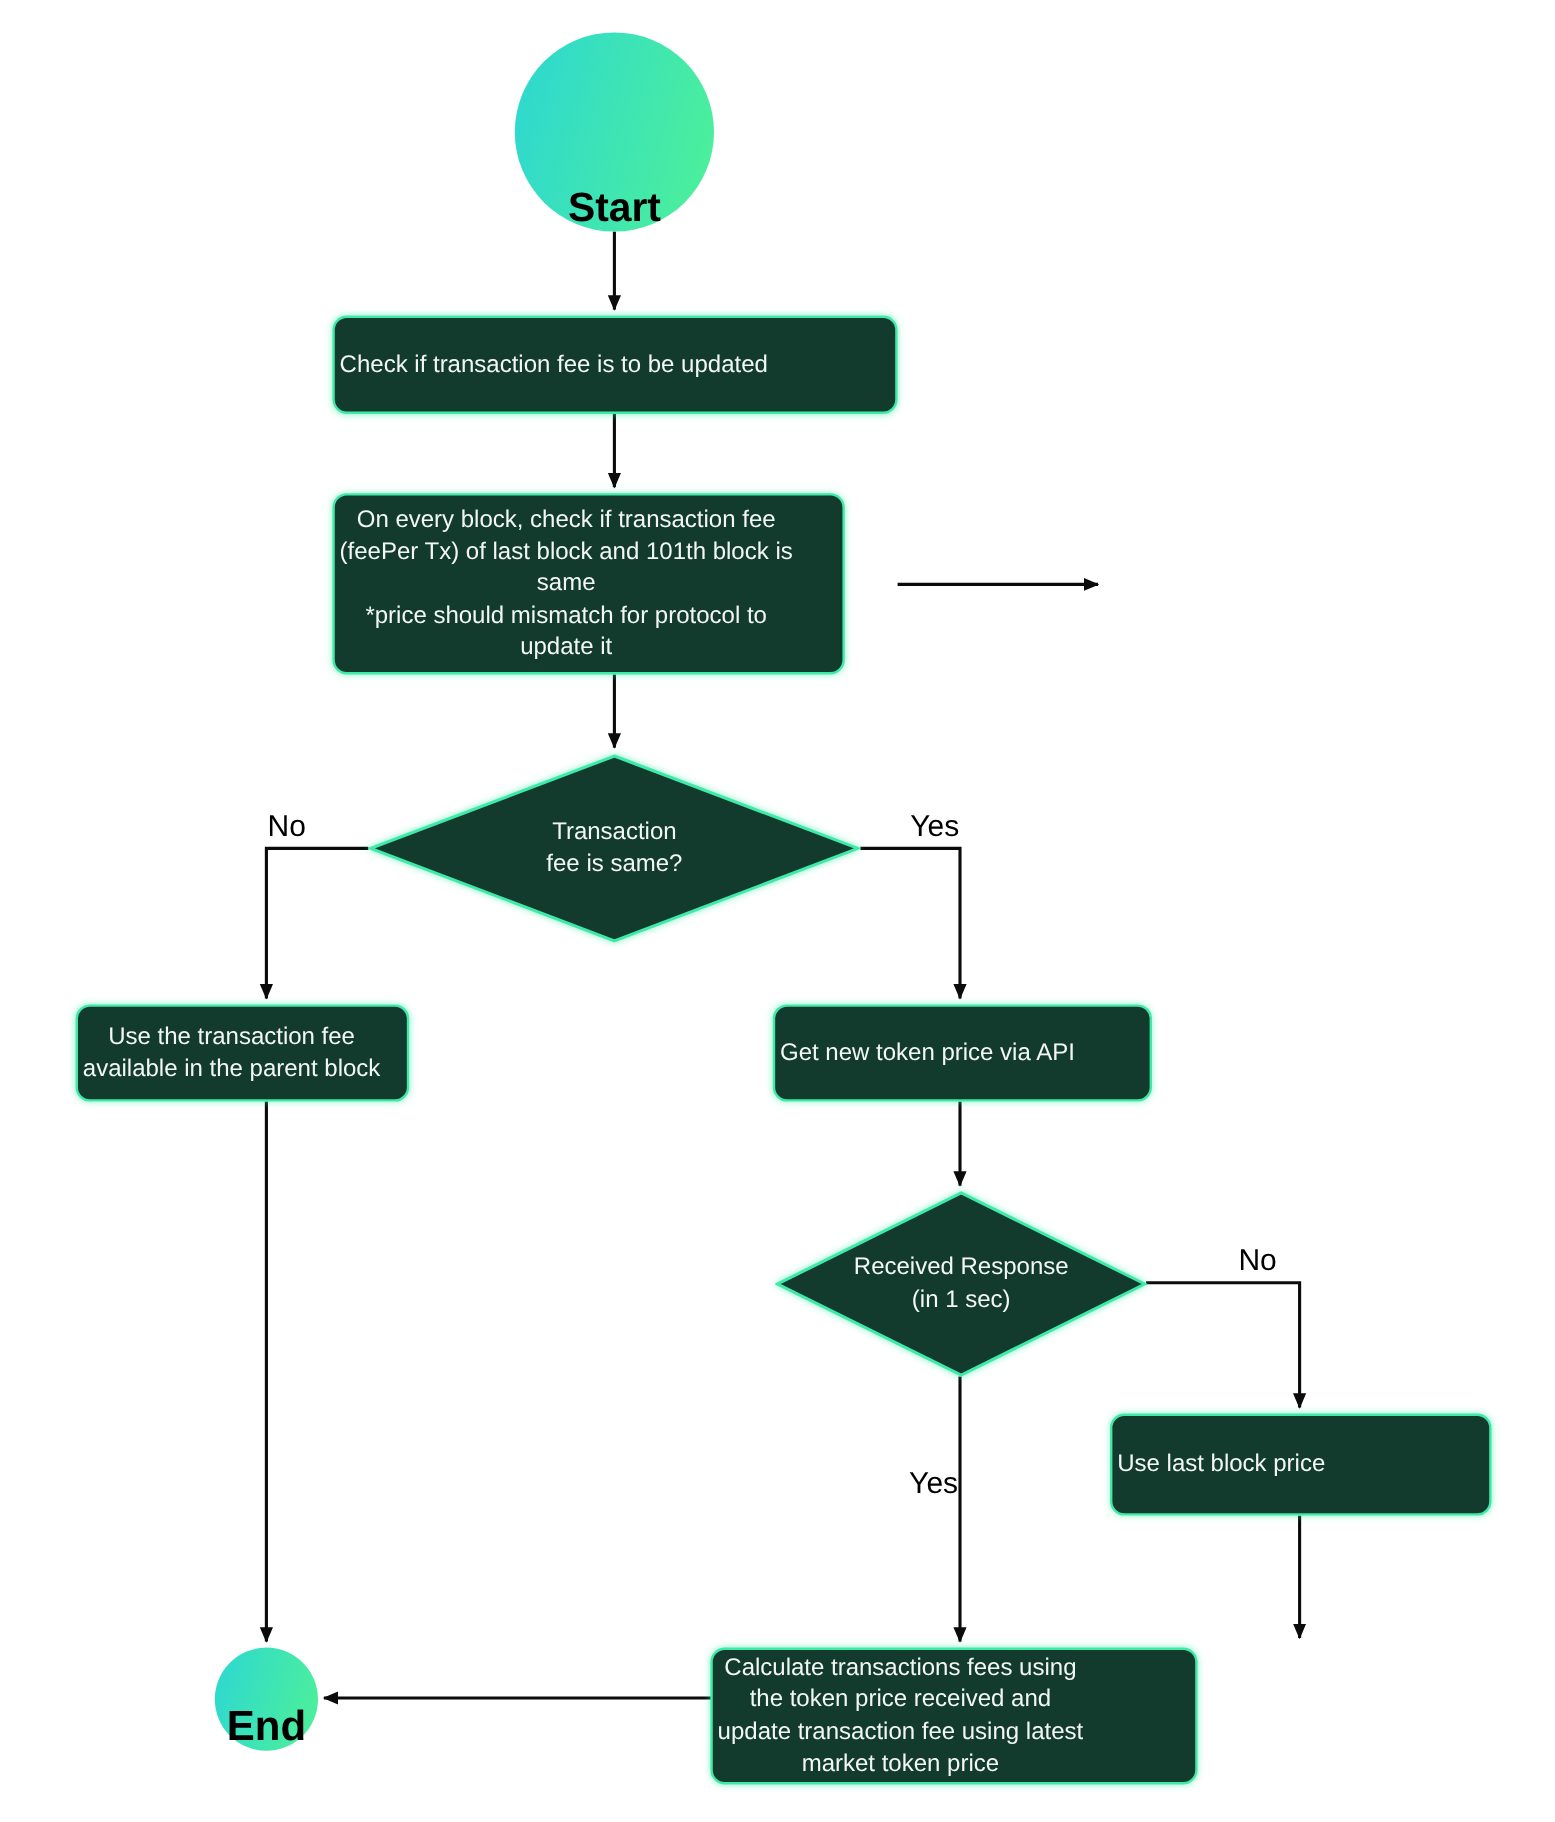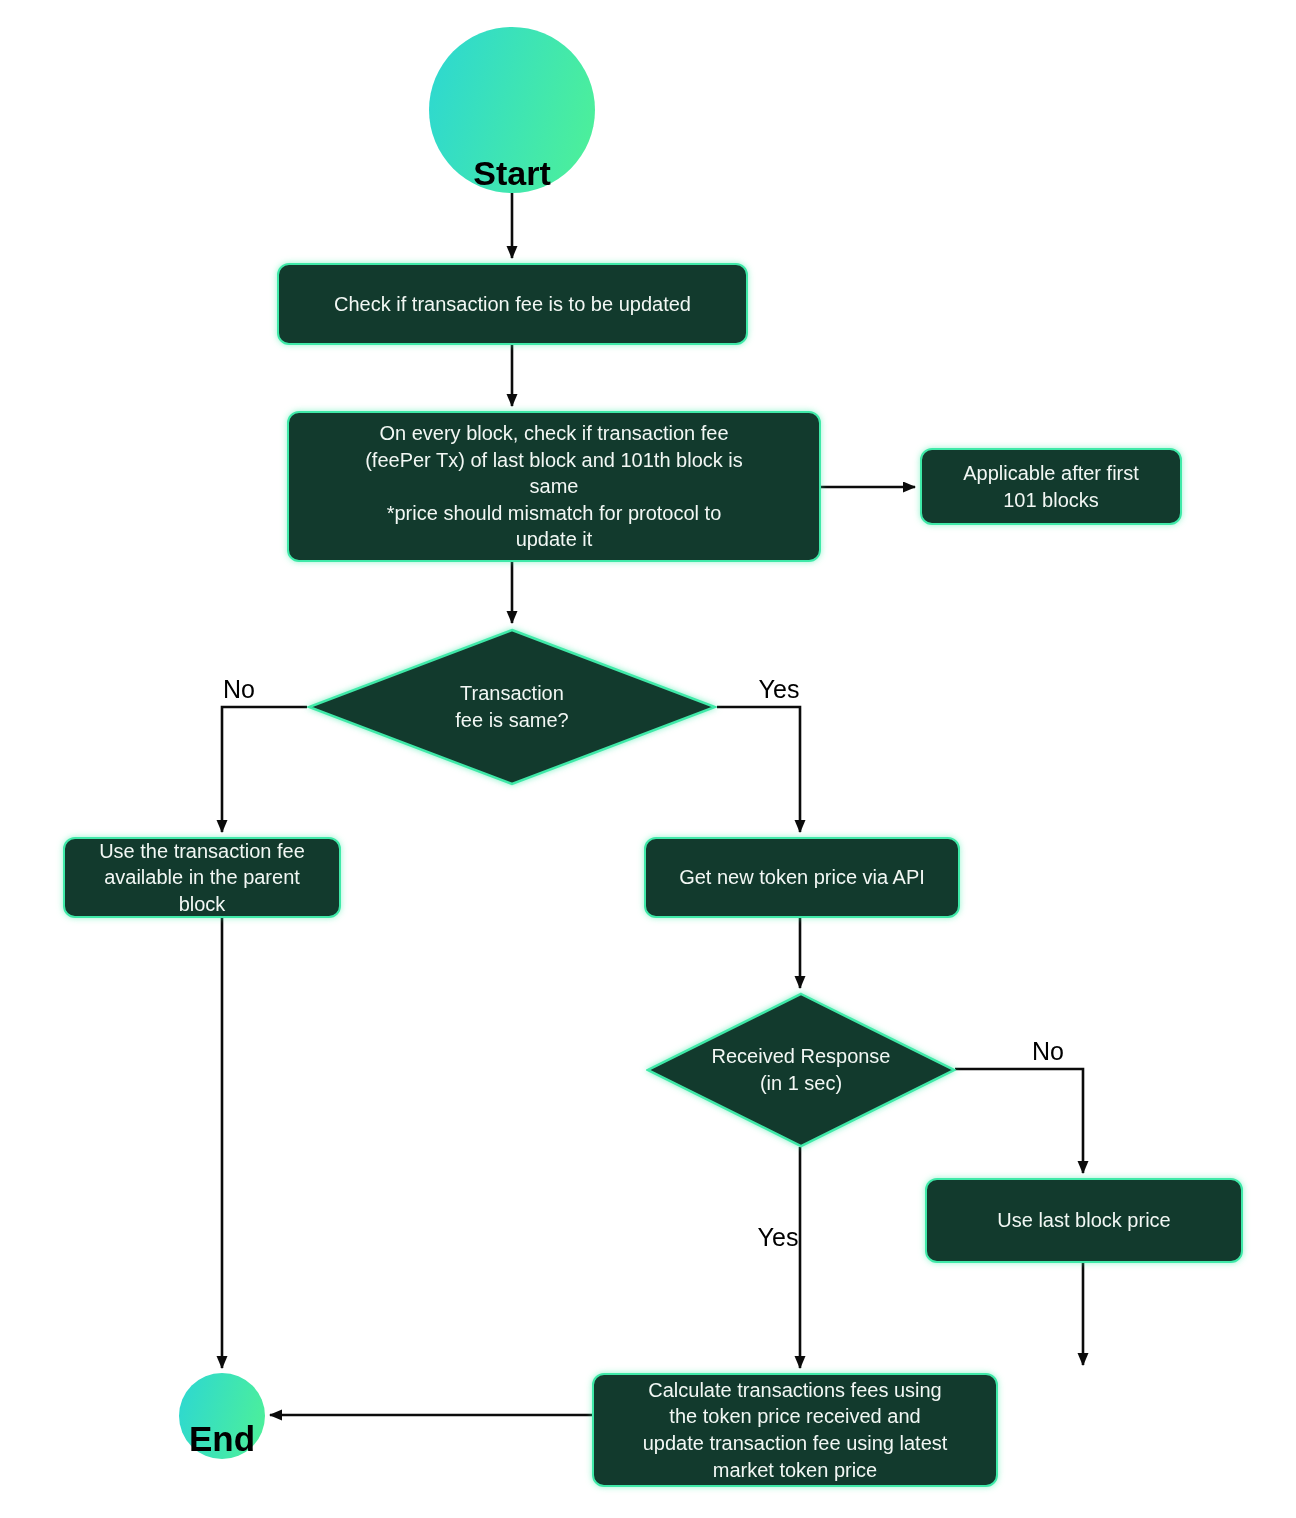--- a/index.html
+++ b/index.html
@@ -22,25 +22,25 @@
   svg.edges{position:absolute;left:0;top:0;width:1296px;height:1518px;pointer-events:none;}
   .edge{stroke:var(--edge-color);stroke-width:2.6;fill:none;}
   .arrowhead{fill:var(--edge-color);}
   .node{
     position:absolute;
     background:var(--node-fill);
     border:2px solid var(--node-border);
     border-radius:12px;
     box-shadow:0 0 6px rgba(63,233,168,.55);
     color:var(--node-text);
-    display:flex;align-items:center;justify-content:center;
+    display:flex;align-items:center;
     text-align:center;
     font-size:20px;line-height:1.33;
     white-space:pre-line;
-    padding:4px 17px;
+    padding:4px 4px;
   }
   .terminal{
     position:absolute;border-radius:50%;
     background:linear-gradient(105deg,var(--terminal-gradient-start) 8%,var(--terminal-gradient-end) 92%);
     display:flex;align-items:flex-end;justify-content:center;
     color:#000;font-weight:bold;text-align:center;
   }
   .terminal.start{font-size:34px;}
   .terminal.end{font-size:35px;}
   .diamond{position:absolute;}
@@ -83,32 +83,28 @@
   </svg>
 
   <div class="terminal start" style="left:429px;top:27px;width:166px;height:166px;">
     <span>Start</span>
   </div>
 
   <div class="node" style="left:277px;top:263px;width:471px;height:82px;">
     <span>Check if transaction fee is to be updated</span>
   </div>
 
-  <div class="node" style="left:287px;top:411px;width:534px;height:151px;">
+  <div class="node" style="left:277px;top:411px;width:427px;height:151px;">
     <span>On every block, check if transaction fee
 (feePer Tx) of last block and 101th block is
 same
 *price should mismatch for protocol to
 update it</span>
   </div>
 
-  <div class="node" style="left:920px;top:448px;width:262px;height:77px;">
-    <span>Applicable after first
-101 blocks</span>
-  </div>
 
   <div class="diamond" style="left:307px;top:628px;width:410px;height:158px;">
     <svg width="410" height="158" viewBox="0 0 410 158">
       <polygon class="diamond-shape" points="205,2 408,79 205,156 2,79"></polygon>
     </svg>
     <div class="dtext">Transaction
 fee is same?</div>
   </div>
 
   <div class="node" style="left:63px;top:837px;width:278px;height:81px;">

